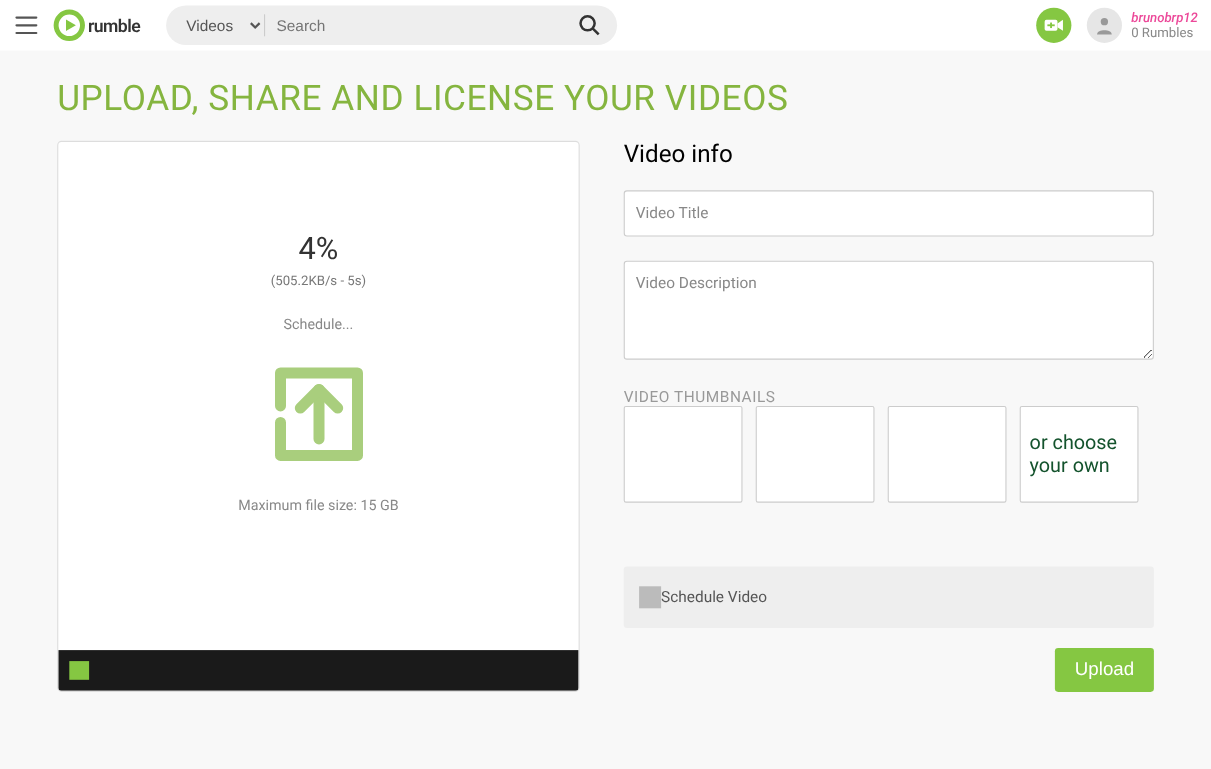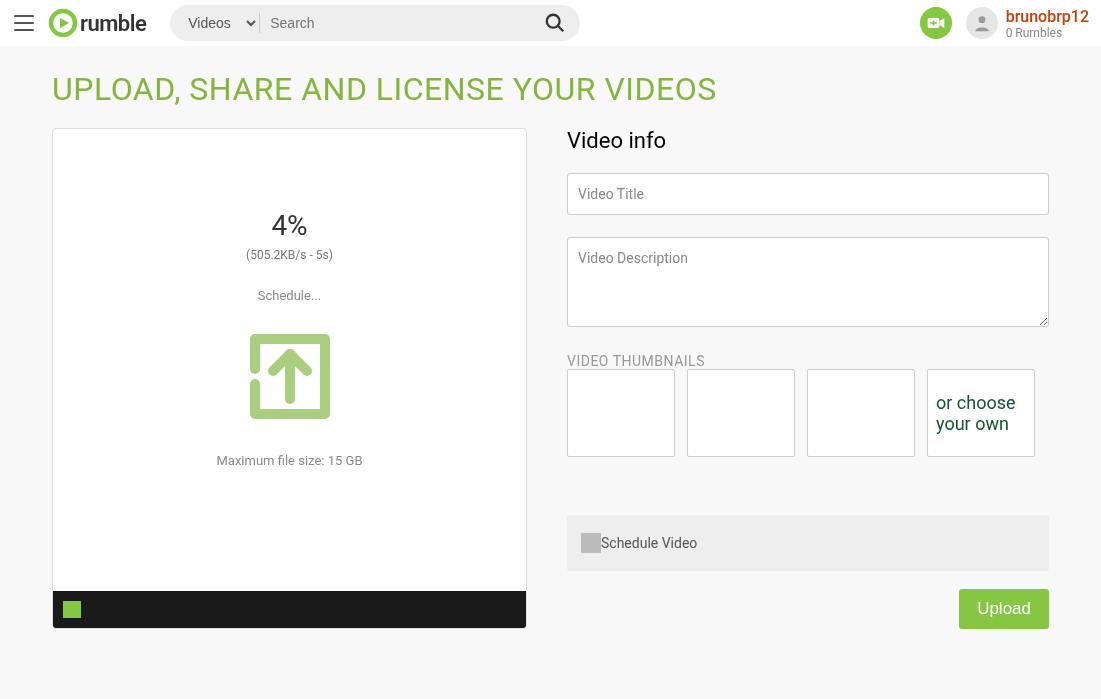--- a/index.html
+++ b/index.html
@@ -40,21 +40,21 @@
       display: flex;
       align-items: center;
       gap: 2px;
       cursor: pointer;
     }
     .logo-icon {
       width: 30px;
       height: 30px;
     }
     .logo-text {
-      font-size: 22px;
+      font-size: 16px;
       font-weight: 600;
       color: #333;
       letter-spacing: -0.5px;
     }
     .search-wrap {
       display: flex;
       align-items: center;
       background: #eee;
       border-radius: 22px;
       height: 36px;
@@ -118,23 +118,24 @@
       background: #e6e6e6;
       display: flex;
       align-items: center;
       justify-content: center;
     }
     .user-info {
       display: flex;
       flex-direction: column;
     }
     .username {
-      font-size: 16px;
-      color: #c2410c;
+      font-size: 12px;
+      color: #ec4899;
       font-weight: 500;
+      font-style: italic;
     }
     .rumbles {
       font-size: 12px;
       color: #888;
     }
     .page {
       padding: 24px 52px;
     }
     .page-title {
       font-size: 32px;

